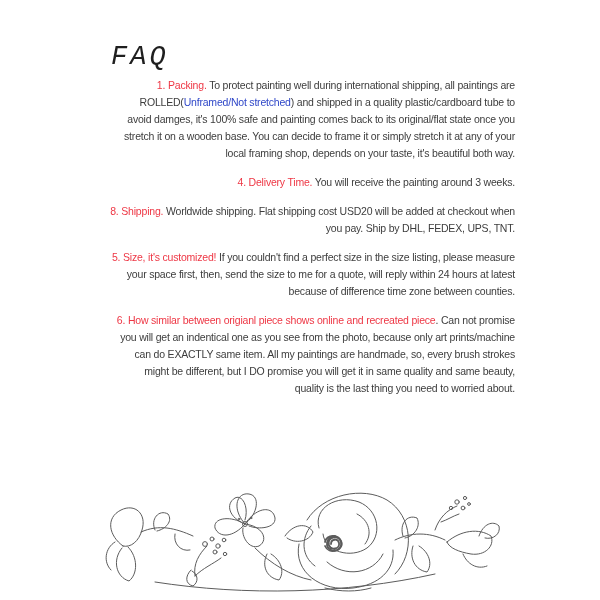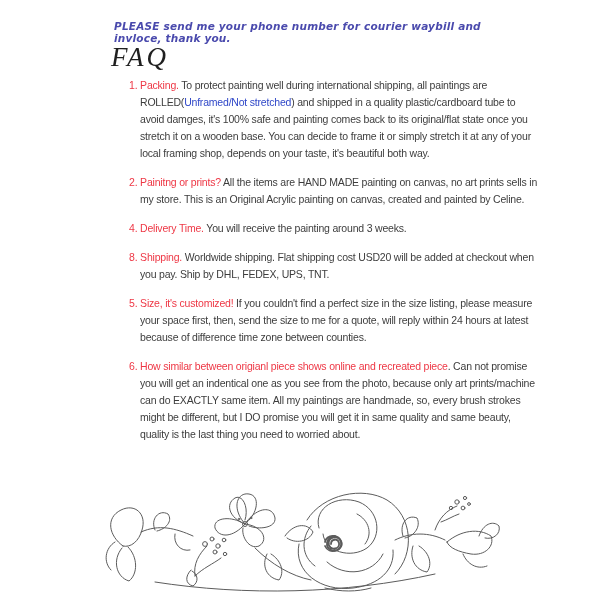--- a/index.html
+++ b/index.html
@@ -25,32 +25,33 @@
     font-weight: bold;
     font-size: 10.5px;
     letter-spacing: 0.2px;
     color: #4a4aad;
   }
   .faq-title {
     position: absolute;
     left: 111px;
     top: 42px;
     margin: 0;
-    font-family: Liberation Serif, serif;
+    font-family: Liberation Mono, monospace;
     font-style: italic;
     font-weight: 500;
     font-size: 27px;
     letter-spacing: 3px;
     color: #1f1f1f;
   }
   .faq-list {
     position: absolute;
-    left: 129px;
+    left: 103px;
     top: 77px;
     width: 412px;
+    text-align: right;
   }
   .faq-item {
     margin: 0 0 12px 0;
     padding-left: 11px;
     text-indent: -11px;
     font-size: 10.5px;
     letter-spacing: -0.2px;
     line-height: 17px;
     color: #3d3d3d;
   }
@@ -66,33 +67,29 @@
     left: 95px;
     top: 484px;
   }
   .flowers svg { display: block; }
 </style>
 </head>
 <body>
 
 <div class="page">
 
-  <div class="top-note">PLEASE send me your phone number for courier waybill and invloce, thank you.</div>
 
   <h1 class="faq-title">FAQ</h1>
 
   <div class="faq-list">
 
     <p class="faq-item">
       <span class="heading-red">1. Packing.</span><span> To protect painting well during international shipping, all paintings are ROLLED(</span><span class="link-blue">Unframed/Not stretched</span><span>) and shipped in a quality plastic/cardboard tube to avoid damges, it's 100% safe and painting comes back to its original/flat state once you stretch it on a wooden base. You can decide to frame it or simply stretch it at any of your local framing shop, depends on your taste, it's beautiful both way.</span>
     </p>
 
-    <p class="faq-item">
-      <span class="heading-red">2. Painitng or prints?</span><span> All the items are HAND MADE painting on canvas, no art prints sells in my store. This is an Original Acrylic painting on canvas, created and painted by Celine.</span>
-    </p>
 
     <p class="faq-item">
       <span class="heading-red">4. Delivery Time.</span><span> You will receive the painting around 3 weeks.</span>
     </p>
 
     <p class="faq-item">
       <span class="heading-red">8. Shipping.</span><span> Worldwide shipping. Flat shipping cost USD20 will be added at checkout when you pay. Ship by DHL, FEDEX, UPS, TNT.</span>
     </p>
 
     <p class="faq-item">

